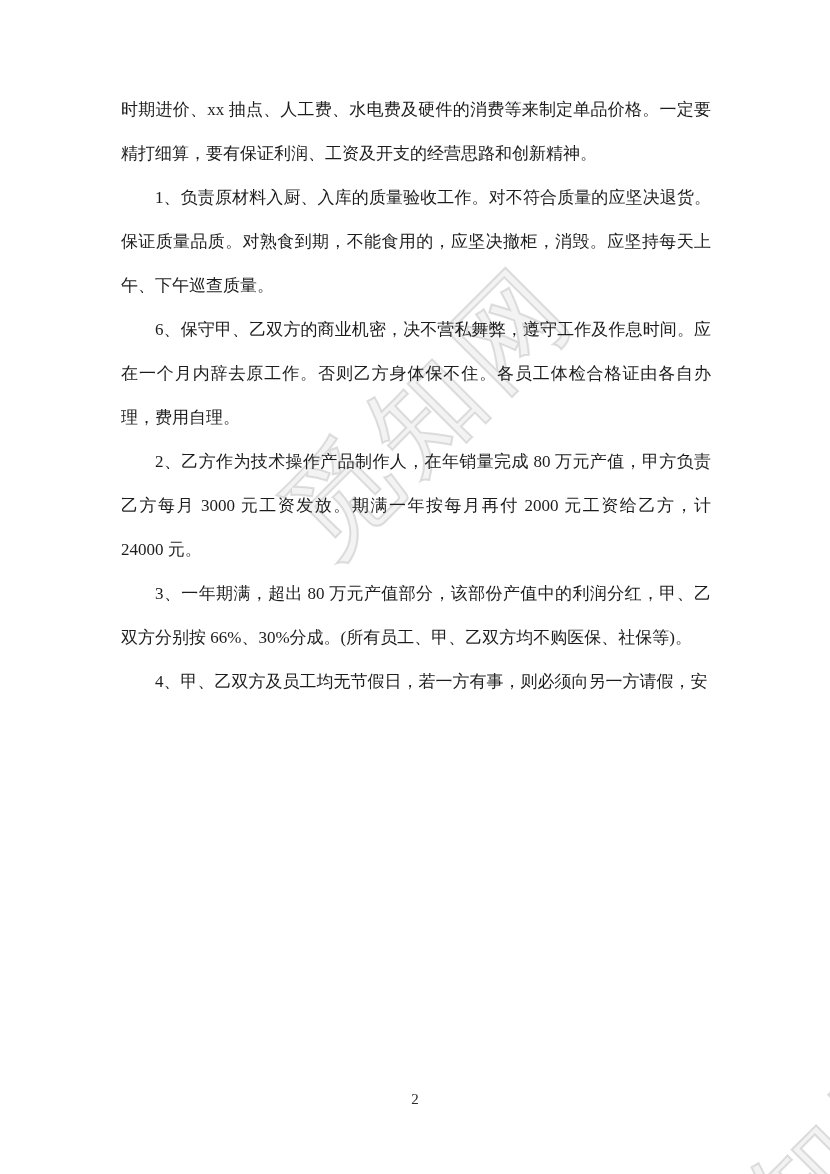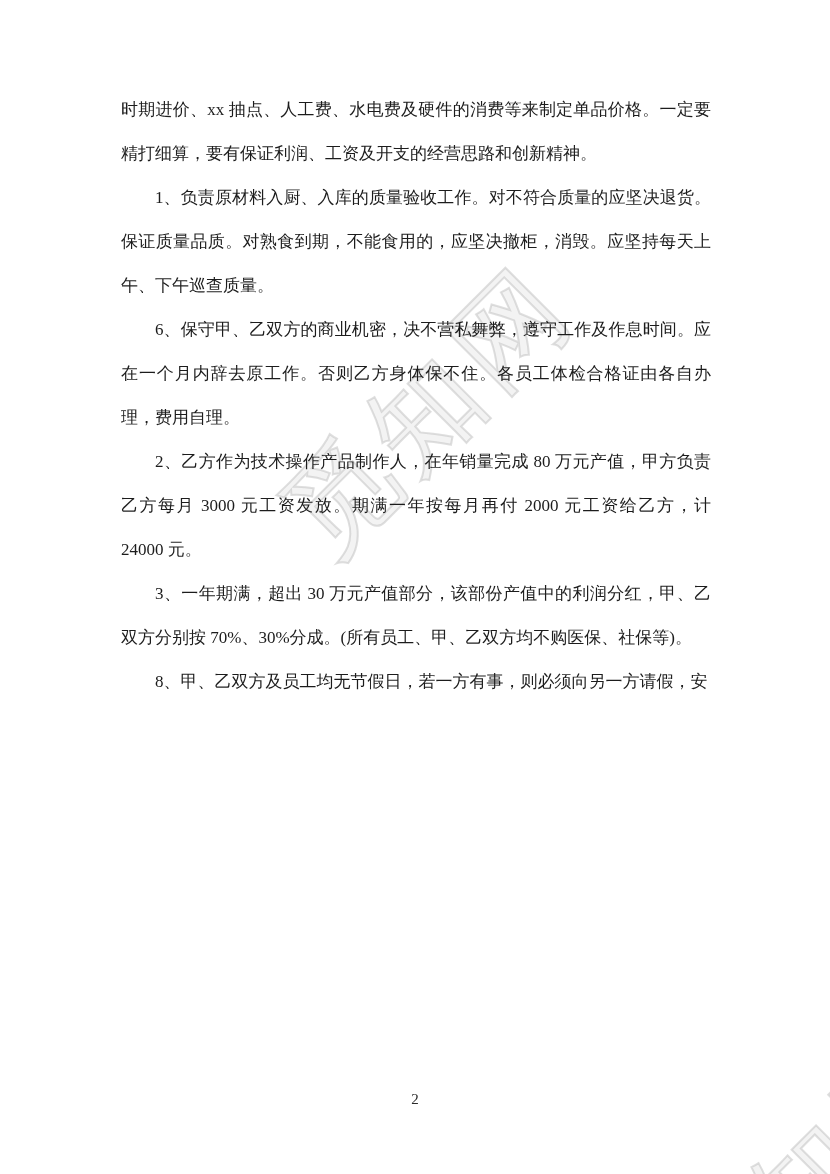--- a/index.html
+++ b/index.html
@@ -61,19 +61,19 @@
 
   <div class="watermark wm-center">觅知网</div>
 
   <div class="watermark wm-corner">觅知网</div>
 
   <div class="content">
     <p class="para no-indent">时期进价、xx 抽点、人工费、水电费及硬件的消费等来制定单品价格。一定要精打细算，要有保证利润、工资及开支的经营思路和创新精神。</p>
     <p class="para">1、负责原材料入厨、入库的质量验收工作。对不符合质量的应坚决退货。保证质量品质。对熟食到期，不能食用的，应坚决撤柜，消毁。应坚持每天上午、下午巡查质量。</p>
     <p class="para">6、保守甲、乙双方的商业机密，决不营私舞弊，遵守工作及作息时间。应在一个月内辞去原工作。否则乙方身体保不住。各员工体检合格证由各自办理，费用自理。</p>
     <p class="para">2、乙方作为技术操作产品制作人，在年销量完成 80 万元产值，甲方负责乙方每月 3000 元工资发放。期满一年按每月再付 2000 元工资给乙方，计 24000 元。</p>
-    <p class="para">3、一年期满，超出 30 万元产值部分，该部份产值中的利润分红，甲、乙双方分别按 70%、30%分成。(所有员工、甲、乙双方均不购医保、社保等)。</p>
-    <p class="para">8、甲、乙双方及员工均无节假日，若一方有事，则必须向另一方请假，安</p>
+    <p class="para">3、一年期满，超出 80 万元产值部分，该部份产值中的利润分红，甲、乙双方分别按 66%、30%分成。(所有员工、甲、乙双方均不购医保、社保等)。</p>
+    <p class="para">4、甲、乙双方及员工均无节假日，若一方有事，则必须向另一方请假，安</p>
   </div>
 
   <div class="page-number">2</div>
 
 </div>
 
 </body></html>

